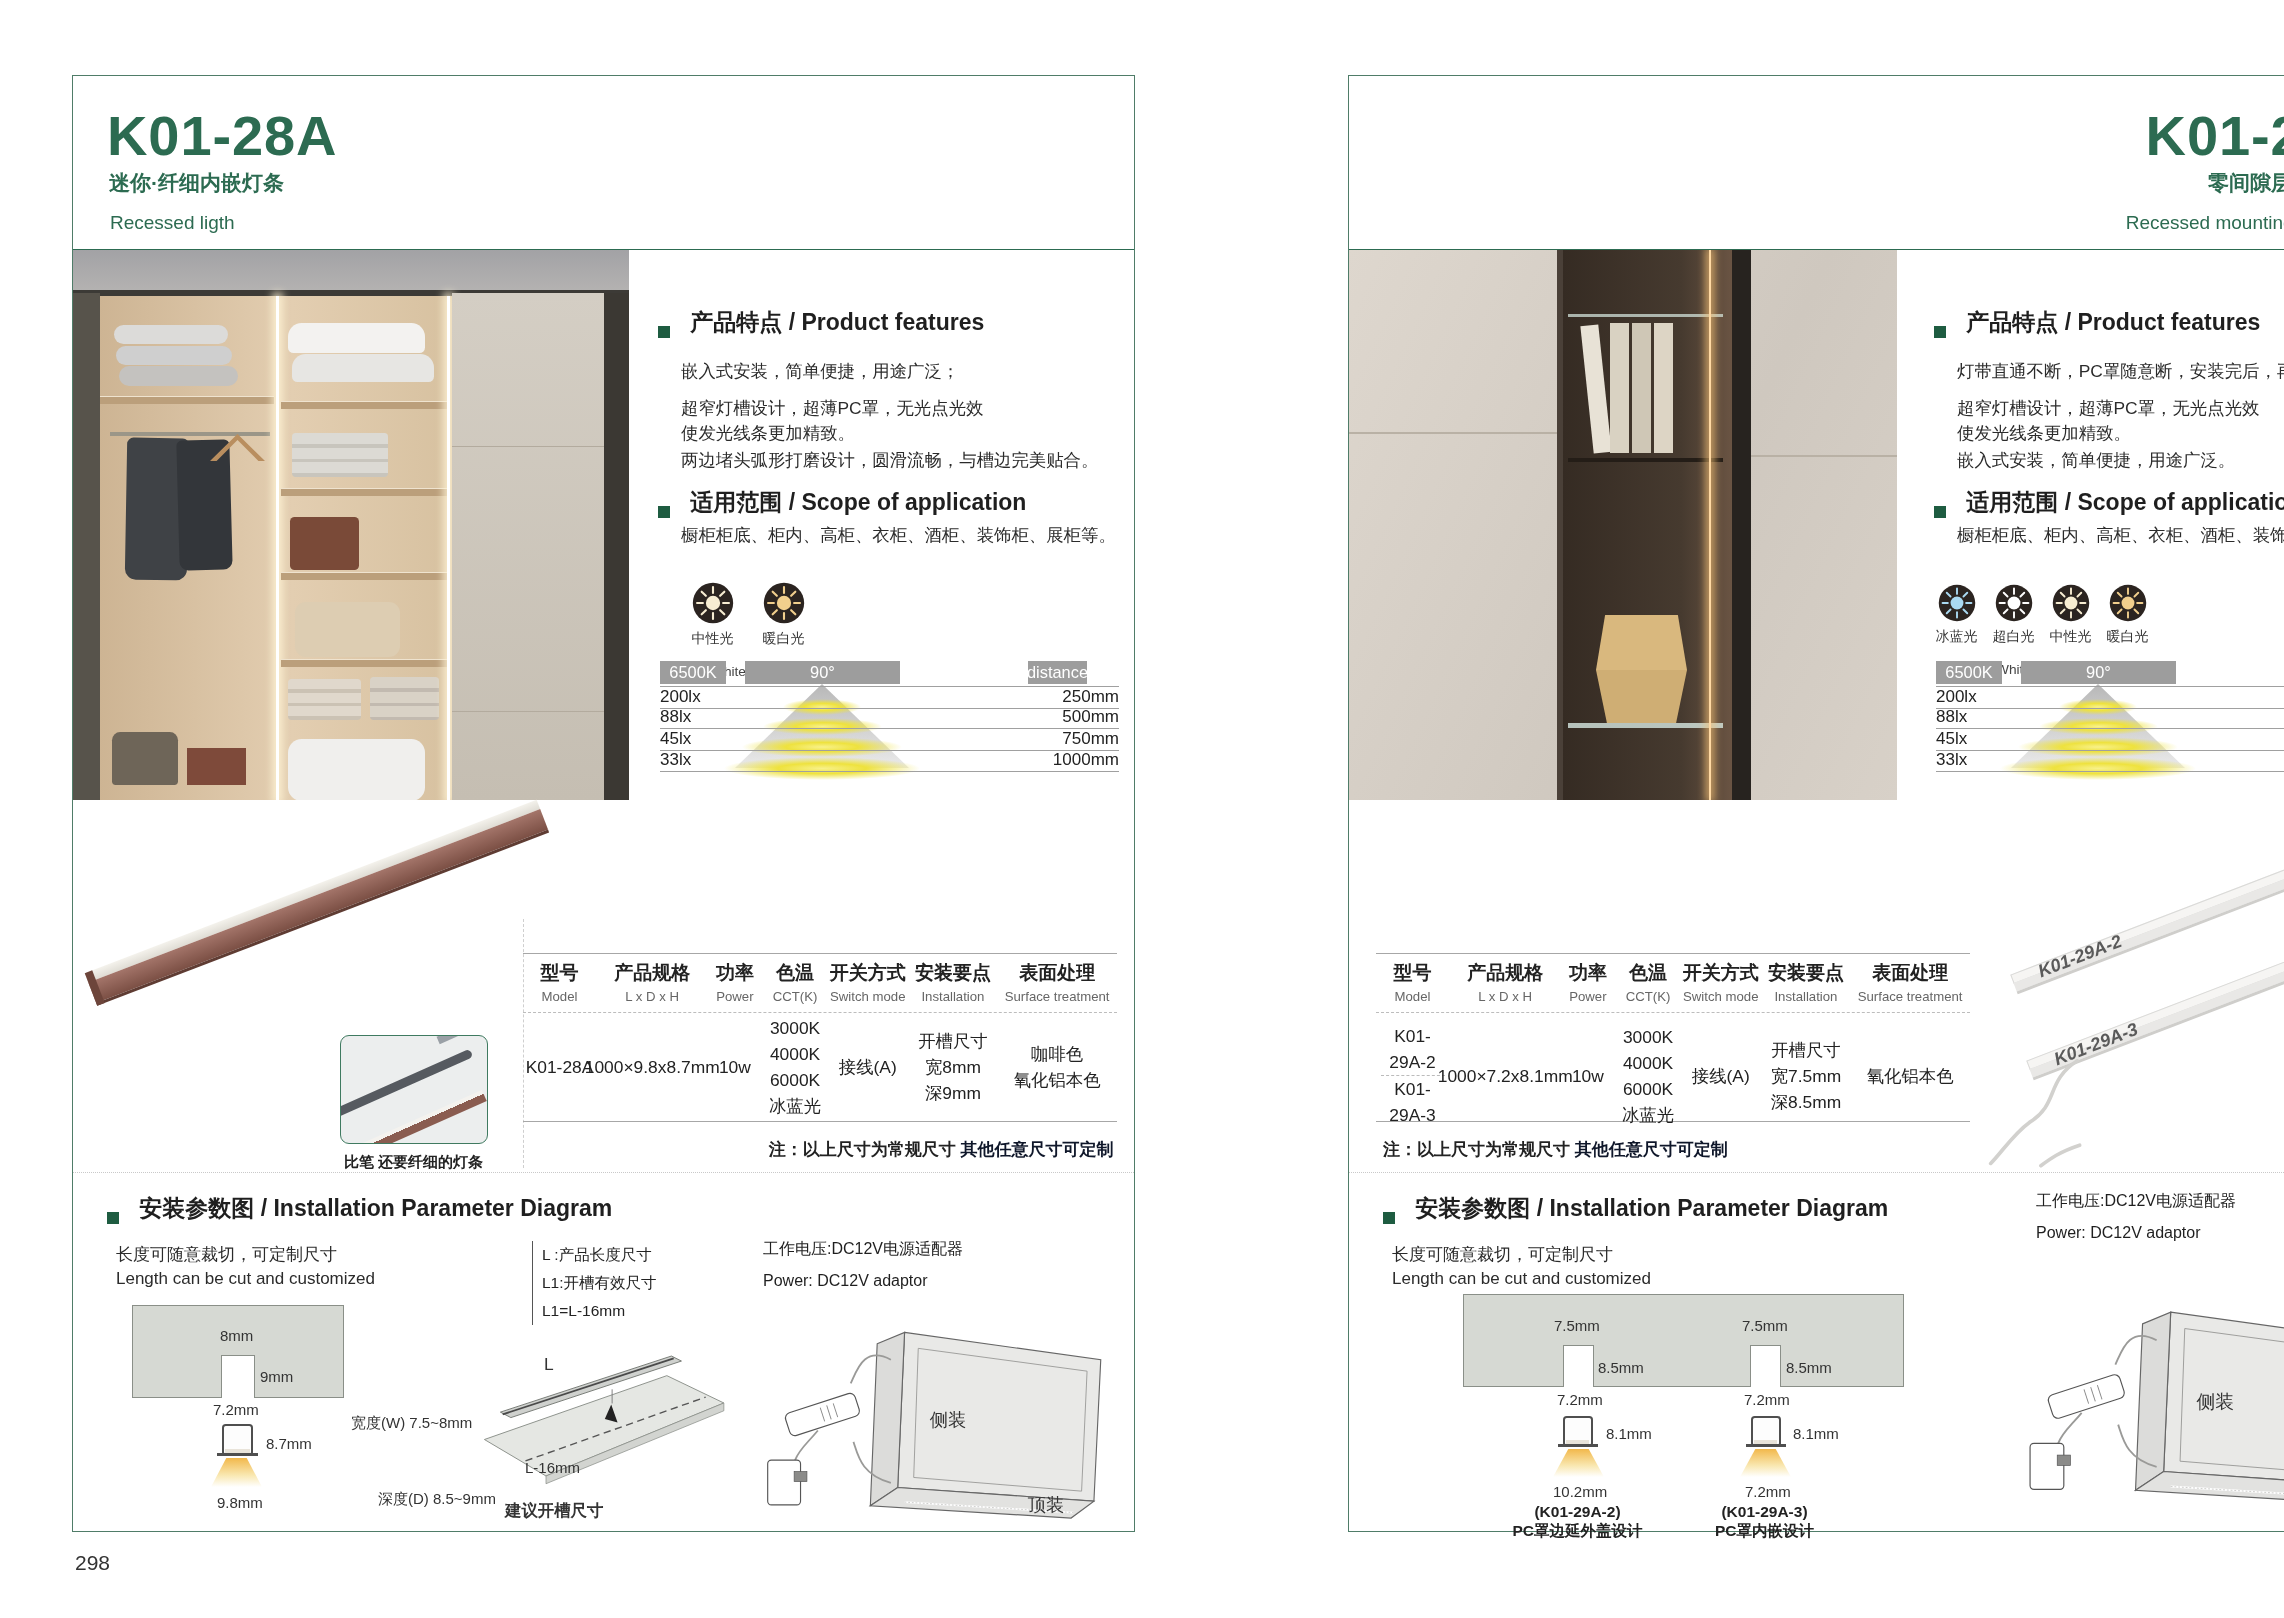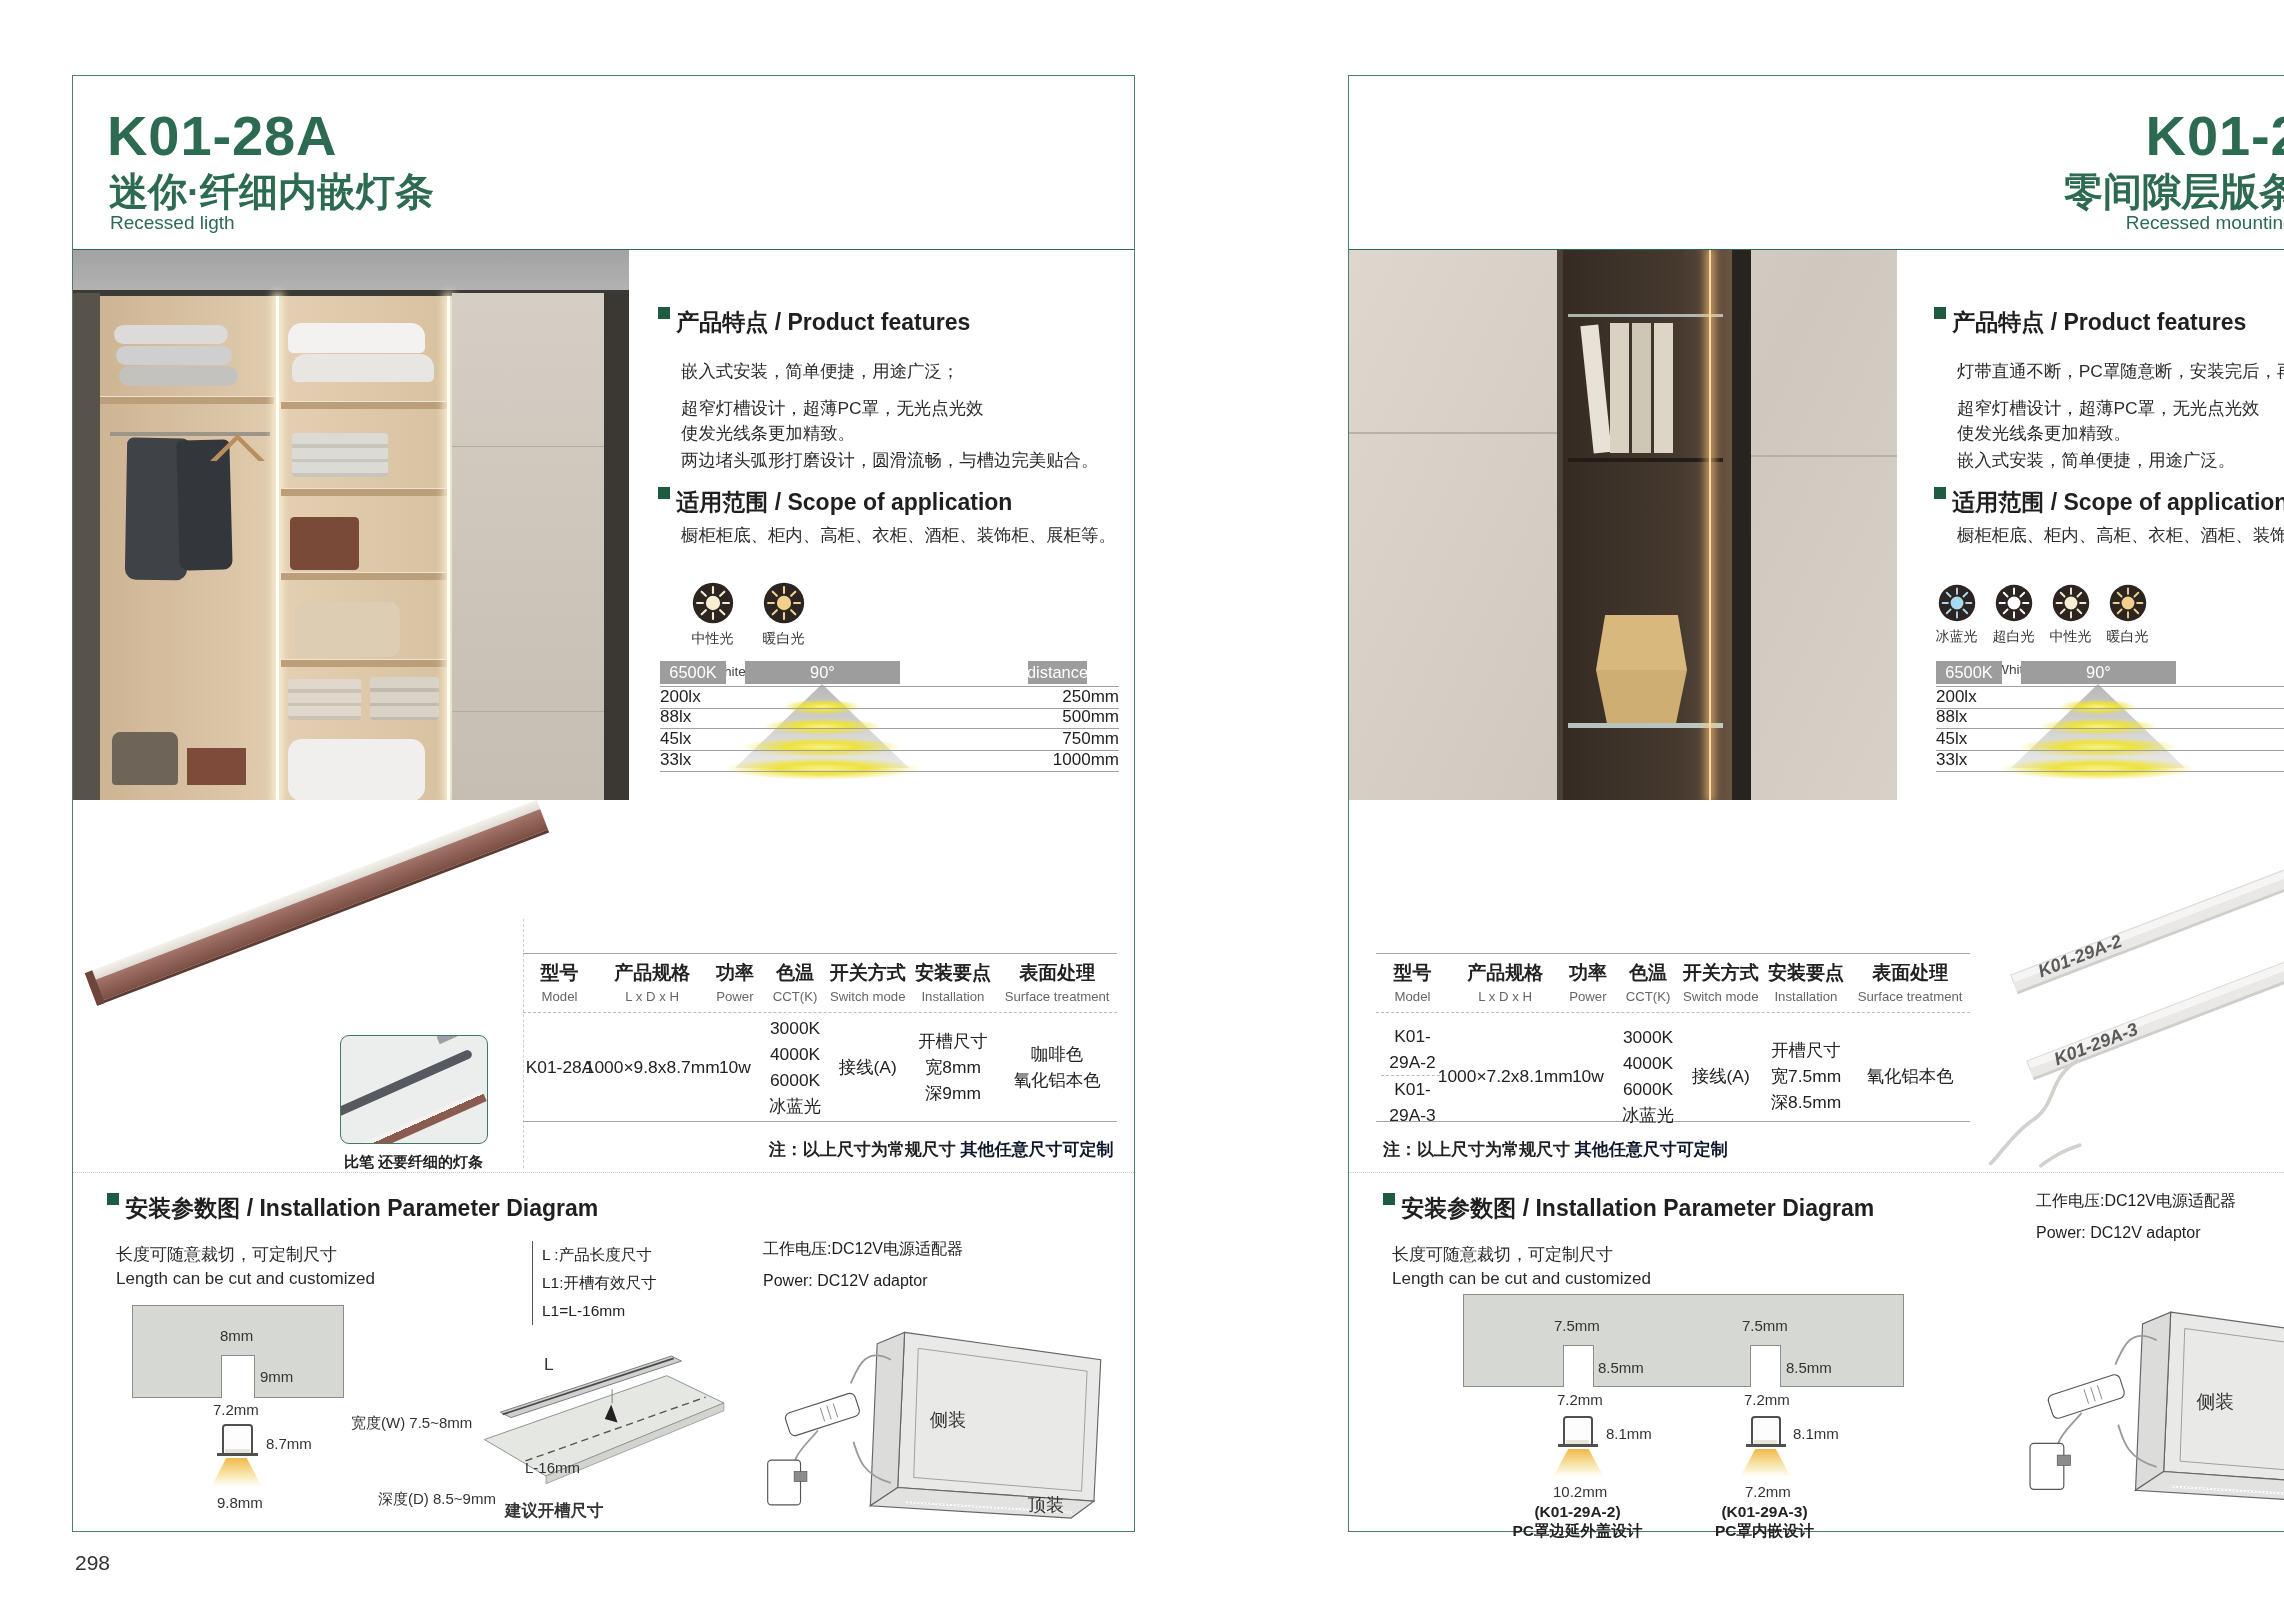--- a/index.html
+++ b/index.html
@@ -2,24 +2,24 @@
 <html style="font-size:7.3px"><head>
 <meta charset="utf-8">
 <style>
   html,body{margin:0;padding:0;background:#ffffff;}
   #stage{position:relative;width:2482px;height:1618px;background:#ffffff;overflow:hidden;
          font-family:"Liberation Sans","DejaVu Sans",sans-serif;color:#222;}
   .ab{position:absolute;}
   .page{position:absolute;top:75px;width:1061px;height:1455px;border:0.9px solid #4f7c68;background:#fff;}
   .gt{color:#2c6b51;}
   .model-title{font-size:56px;font-weight:bold;line-height:1;letter-spacing:0.9px;}
-  .sub-cn{font-size:39px;font-weight:bold;line-height:1;}
+  .sub-cn{font-size:21px;font-weight:bold;line-height:1;}
   .sub-en{font-size:19px;line-height:1;}
   .divider{position:absolute;left:0;width:100%;height:1.4px;background:#2c6b51;}
-  .sec-head{position:absolute;display:flex;align-items:flex-start;gap:6px;font-size:23px;font-weight:bold;color:#1f1f1f;white-space:nowrap;}
+  .sec-head{position:absolute;display:flex;align-items:flex-end;gap:20px;font-size:23px;font-weight:bold;color:#1f1f1f;white-space:nowrap;}
   .sq{width:12.3px;height:12.3px;background:#1e5c41;flex:0 0 auto;}
   .para{position:absolute;font-size:17.4px;color:#2b2b2b;white-space:nowrap;}
   .icon-blk{position:absolute;text-align:center;}
   .sun{display:block;margin:0 auto;}
   .icn-cn{font-size:14px;color:#333;margin-top:6.4px;white-space:nowrap;}
   .icn-en{font-size:13.7px;color:#444;margin-top:16px;white-space:nowrap;}
   .bar{position:absolute;height:23px;background:#9d9d9d;color:#fff;font-size:16.4px;display:flex;align-items:center;justify-content:center;}
   .prow{position:absolute;width:459px;height:20.6px;border-bottom:0.9px solid #a0a0a0;display:flex;align-items:center;justify-content:space-between;font-size:17px;color:#222;}
   .gcone{position:absolute;clip-path:polygon(50% 0,0 100%,100% 100%);background:linear-gradient(180deg,rgba(180,180,180,.95),rgba(208,208,208,.45));}
   .lux{position:absolute;border-radius:50%;background:radial-gradient(closest-side,#f8f18a 0%,#eee23e 45%,rgba(238,226,62,0) 100%);}

